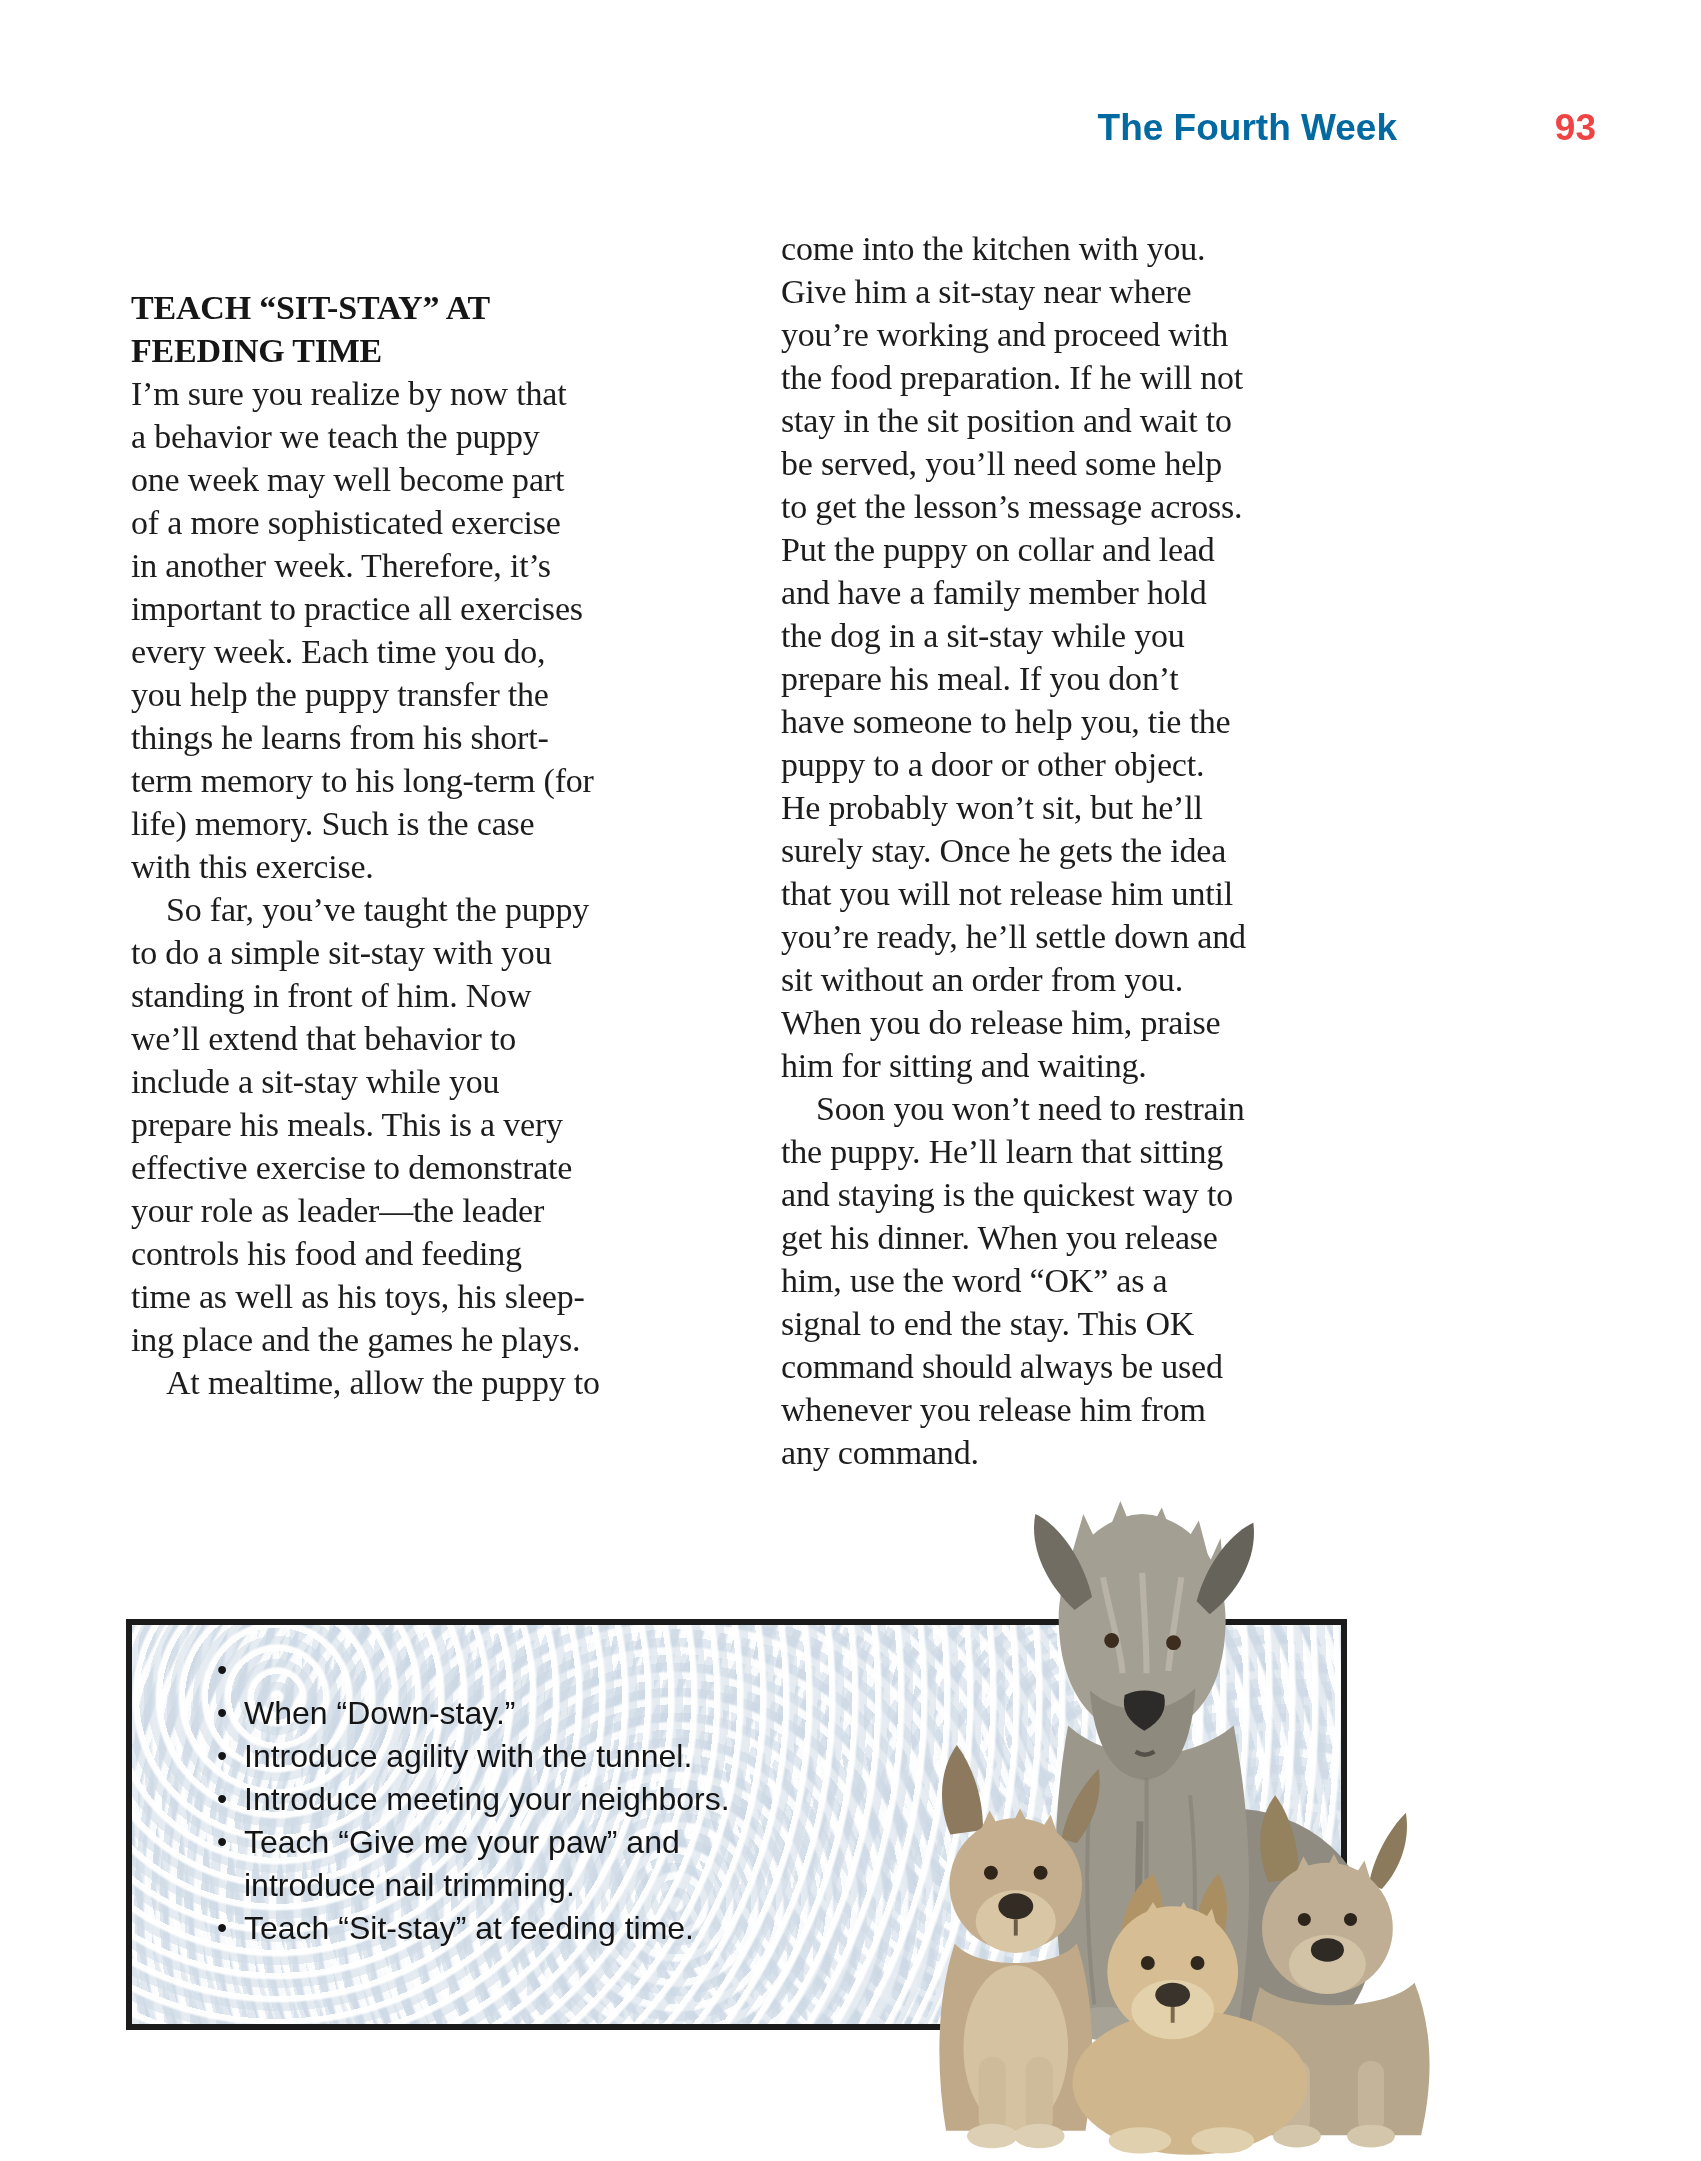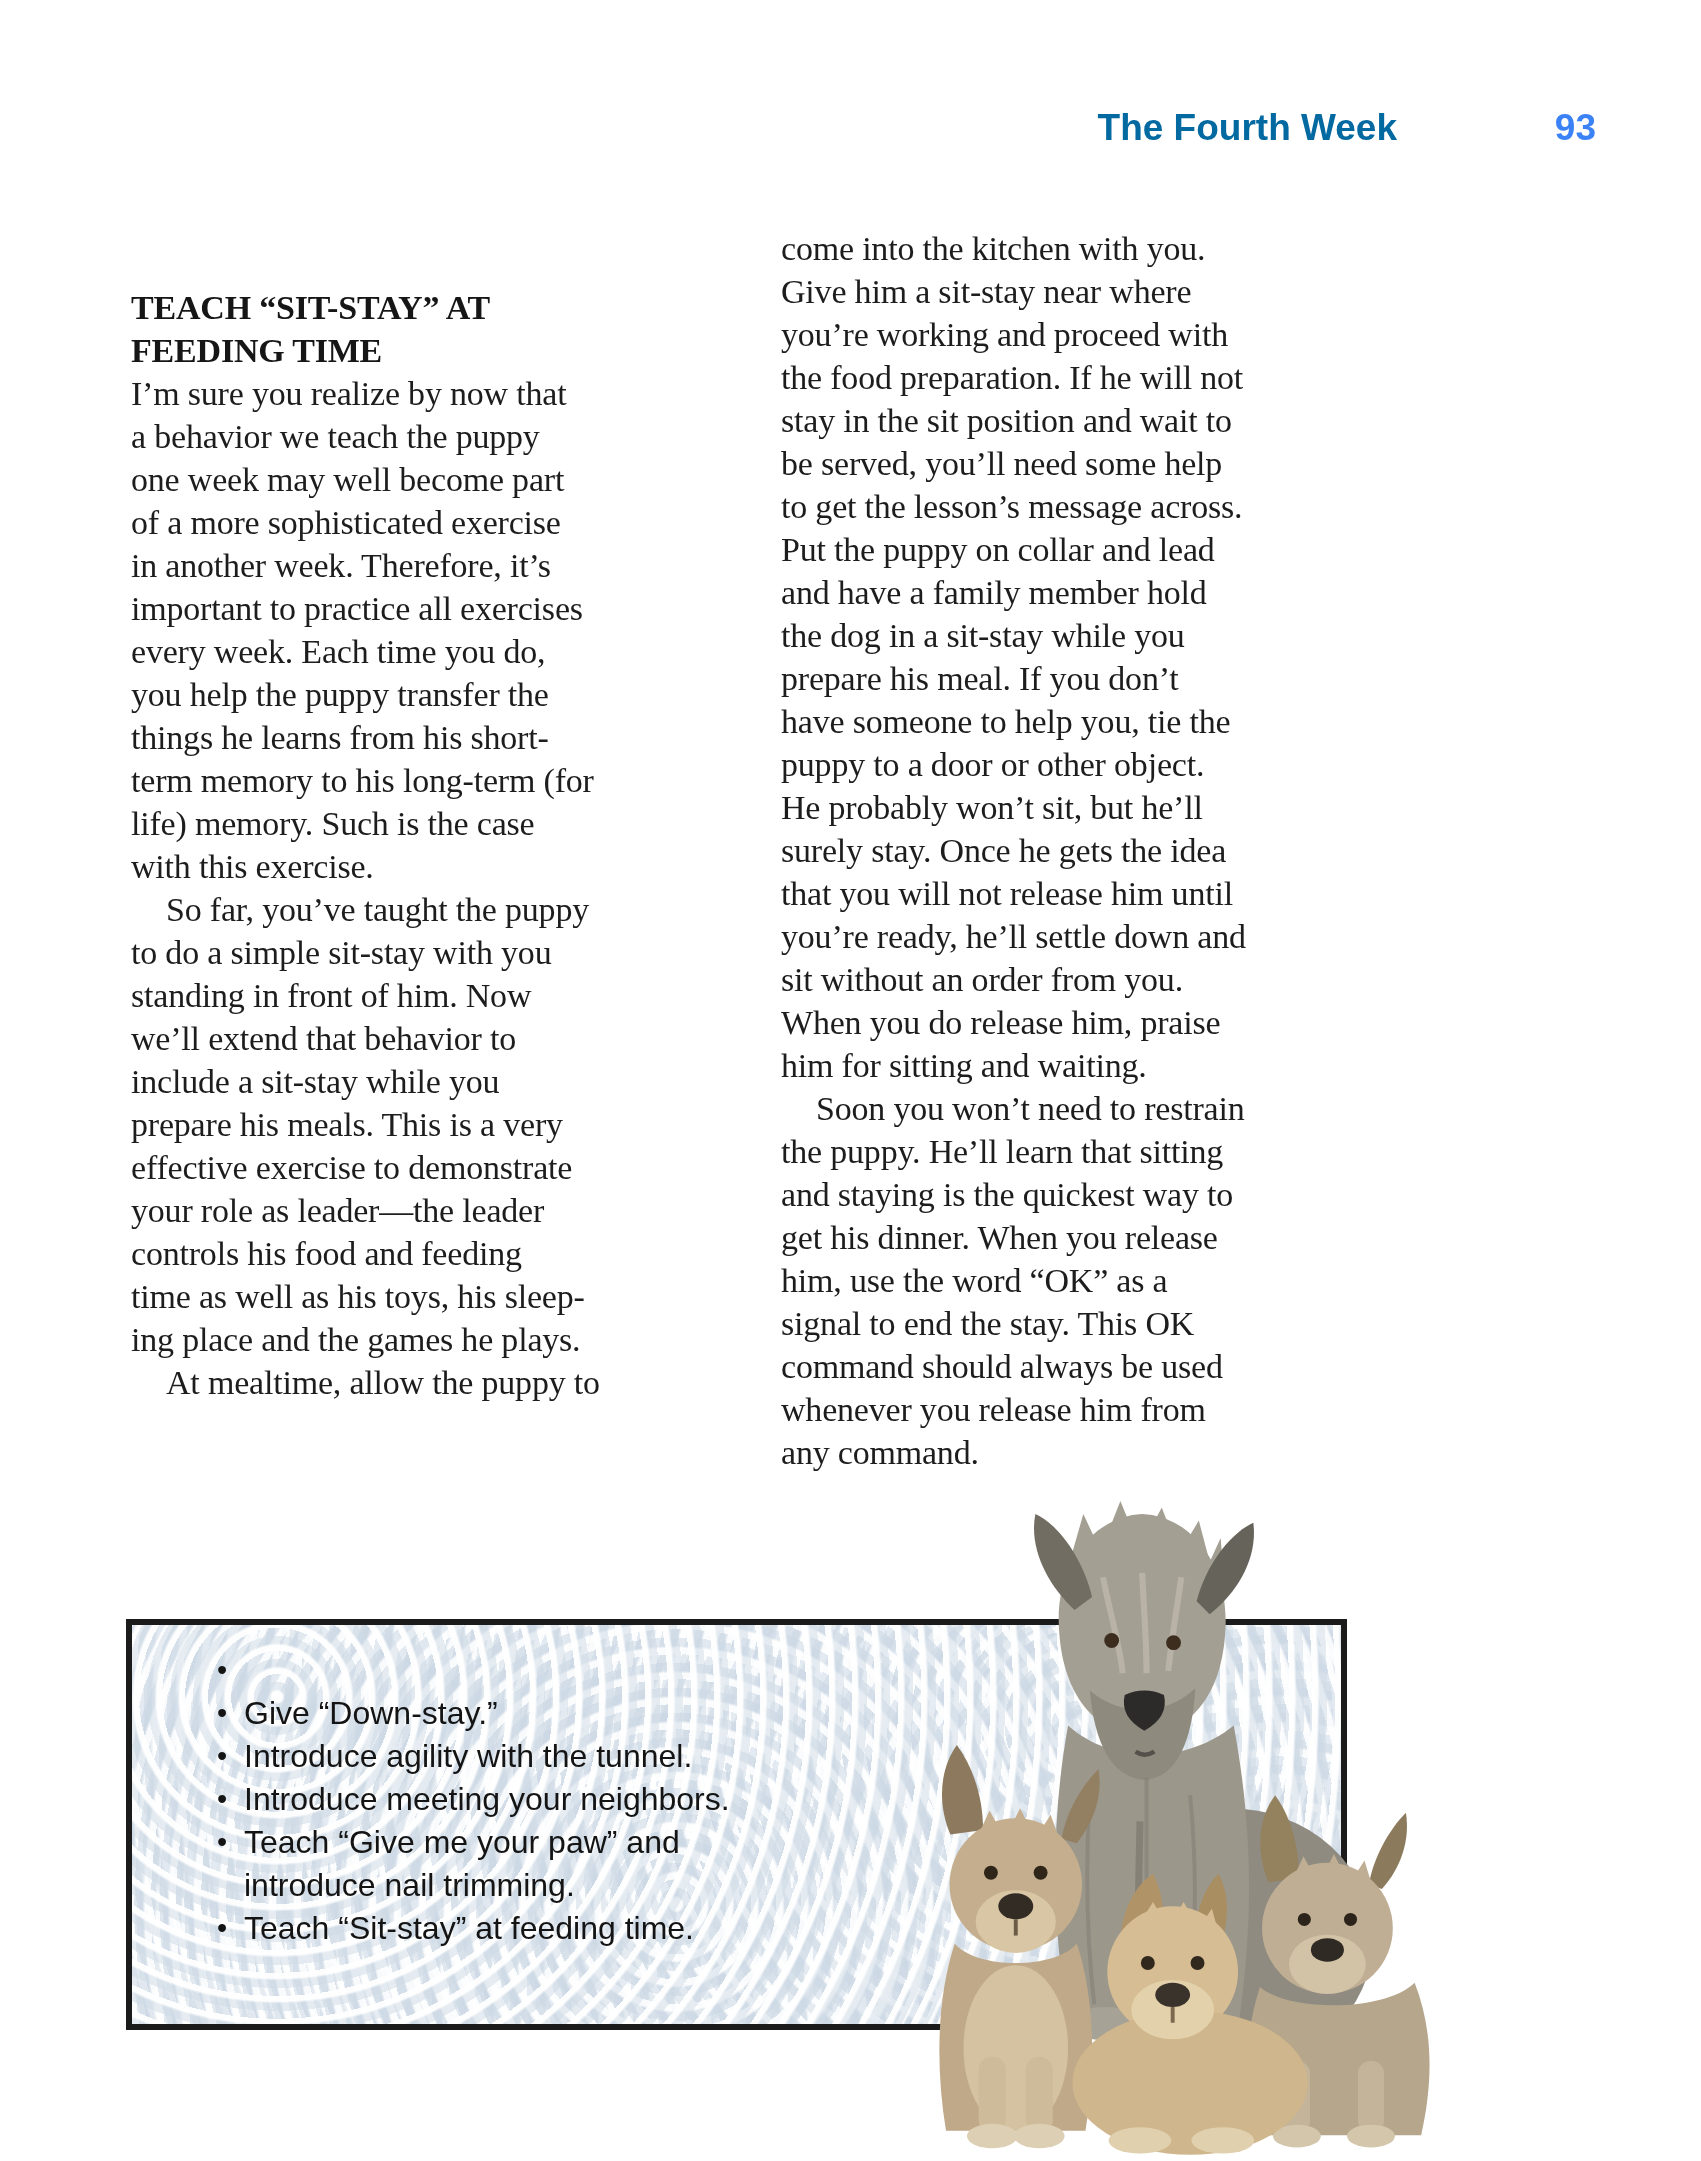--- a/index.html
+++ b/index.html
@@ -7,21 +7,21 @@
     width:1701px;height:2161px;position:relative;background:#ffffff;
     font-family:"Liberation Serif", serif;overflow:hidden;
   }
   .running-head{
     position:absolute;top:107px;left:741px;width:656px;text-align:right;
     font-family:"Liberation Sans", sans-serif;font-weight:700;font-size:37px;
     color:#0369a1;letter-spacing:0;
   }
   .page-num{
     position:absolute;top:107px;left:1439px;width:157px;text-align:right;
-    font-family:"Liberation Sans", sans-serif;font-weight:700;font-size:37px;color:#3b82f6;
+    font-family:"Liberation Sans", sans-serif;font-weight:700;font-size:37px;color:#ef4444;
   }
   .column{position:absolute;top:227px;color:#1d1d1d;}
   .col-left{left:131px;width:619px;}
   .col-right{left:781px;width:624px;}
   .para{font-size:34px;line-height:43px;white-space:pre-line;letter-spacing:-0.2px;}
   .indent{text-indent:35px;}
   .sec-head{
     font-weight:700;font-size:34px;line-height:43px;margin-top:59px;
     white-space:pre-line;letter-spacing:-0.2px;color:#161616;
   }
@@ -115,21 +115,21 @@
 any command.</div>
 </div>
 
 <div class="todo-box">
   <div class="todo-list">
       <div class="todo-item">
         <span class="todo-dot">•</span>
       </div>
       <div class="todo-item">
         <span class="todo-dot">•</span>
-        <span class="todo-text">Give “Down-stay.”</span>
+        <span class="todo-text">When “Down-stay.”</span>
       </div>
       <div class="todo-item">
         <span class="todo-dot">•</span>
         <span class="todo-text">Introduce agility with the tunnel.</span>
       </div>
       <div class="todo-item">
         <span class="todo-dot">•</span>
         <span class="todo-text">Introduce meeting your neighbors.</span>
       </div>
       <div class="todo-item">

